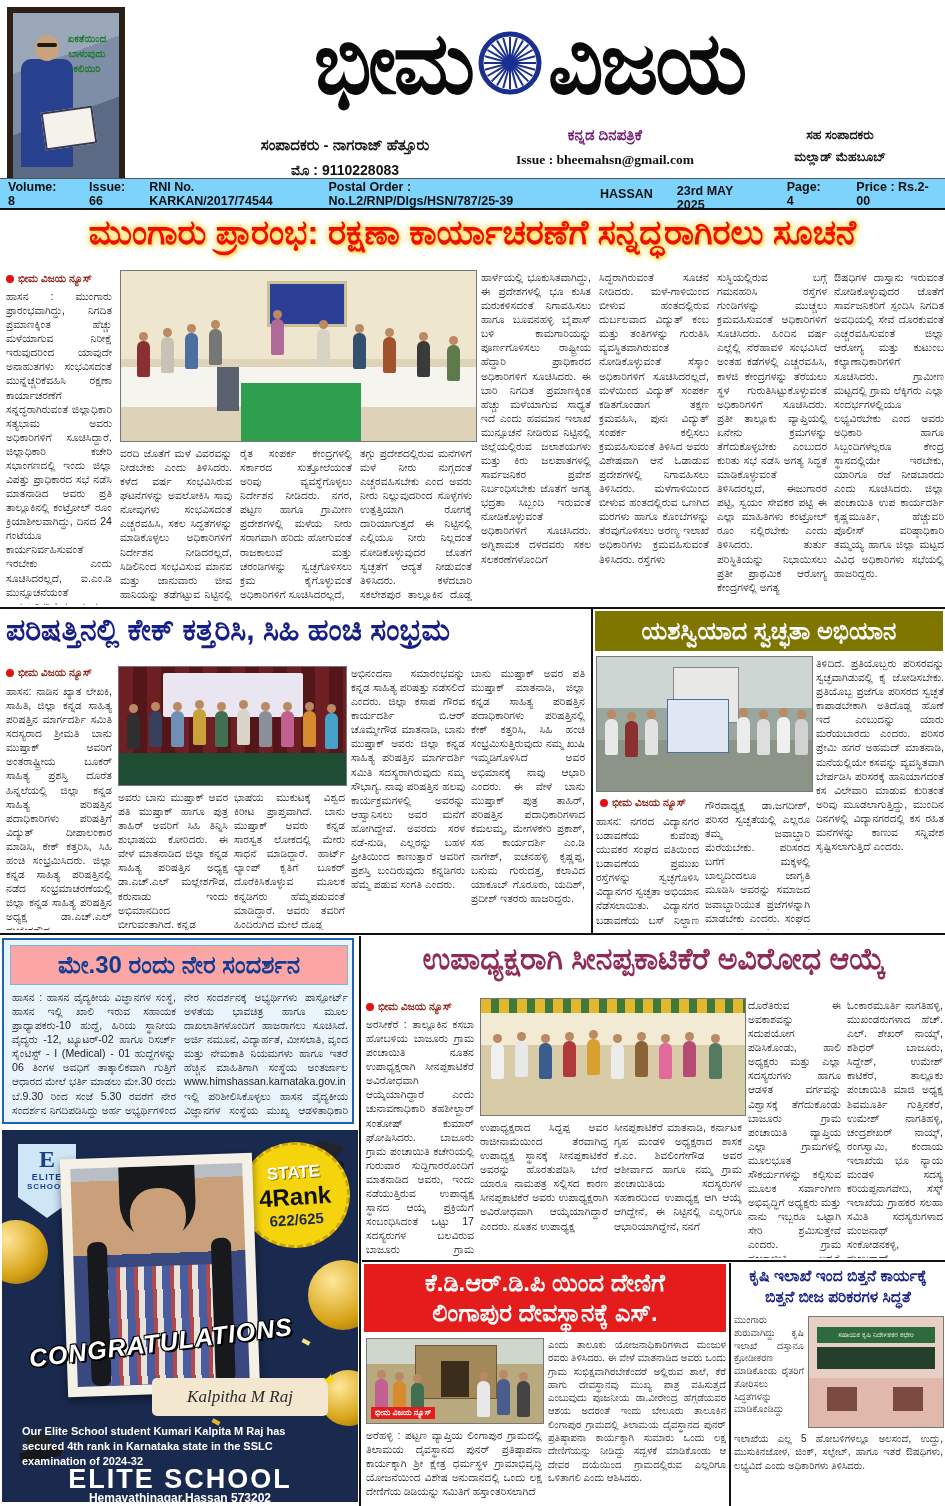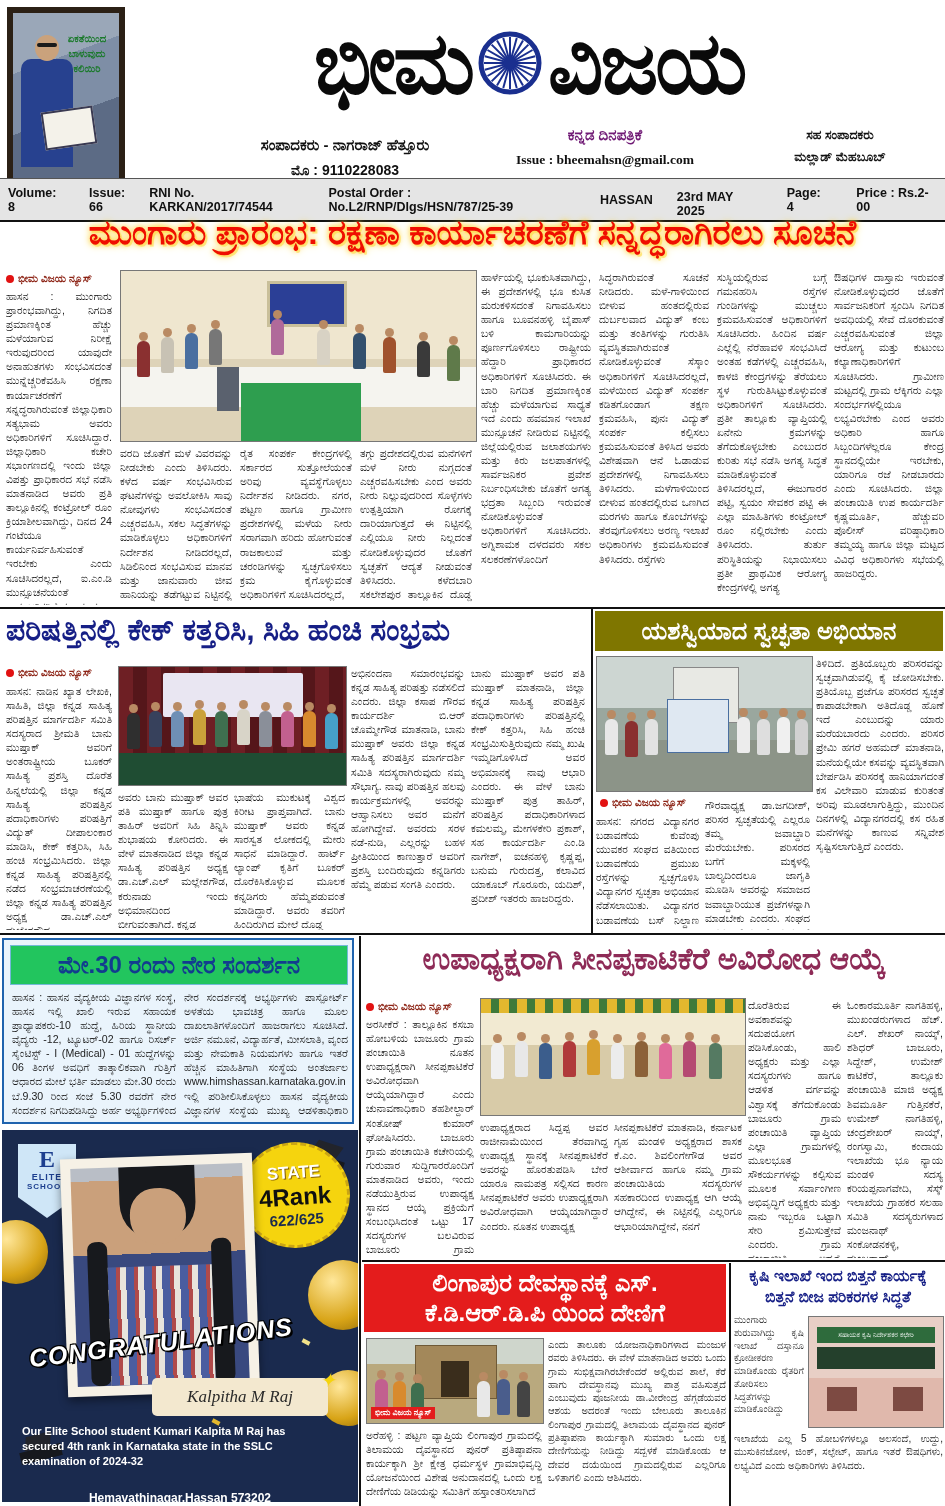--- a/index.html
+++ b/index.html
@@ -77,21 +77,21 @@
   </div>
   <div class="abs" style="left:480px;top:126px;width:250px;text-align:center;">
     <div style="font-size:15px;font-weight:bold;color:#701a75;">ಕನ್ನಡ ದಿನಪತ್ರಿಕೆ</div>
     <div style="font-size:13.5px;font-weight:bold;color:#111;margin-top:8px;font-family:'Liberation Serif',serif;">Issue : bheemahsn@gmail.com</div>
   </div>
   <div class="abs" style="left:765px;top:128px;width:150px;text-align:center;">
     <div style="font-size:12.5px;font-weight:bold;color:#111;">ಸಹ ಸಂಪಾದಕರು</div>
     <div style="font-size:12.5px;font-weight:bold;color:#111;margin-top:7px;">ಮಲ್ಲಾಡ್ ಮೆಹಬೂಬ್</div>
   </div>
 
-  <div class="abs" style="left:0;top:178px;width:945px;height:44px;background:#e5e5e5;border-top:1px solid #555;border-bottom:2px solid #111;
+  <div class="abs" style="left:0;top:178px;width:945px;height:32px;background:#7dd3fc;border-top:1px solid #555;border-bottom:2px solid #111;
        display:flex;align-items:center;gap:0;padding:0 8px;box-sizing:border-box;font-weight:bold;font-size:12.5px;color:#101010;">
     <span style="margin-right:26px;">Volume: 8</span>
     <span style="margin-right:10px;">Issue: 66</span>
     <span style="margin-right:18px;">RNI No. KARKAN/2017/74544</span>
     <span style="margin-right:18px;">Postal Order : No.L2/RNP/Dlgs/HSN/787/25-39</span>
     <span style="margin-right:24px;">HASSAN</span>
     <span style="margin-right:28px;margin-top:9px;">23rd MAY 2025</span>
     <span style="margin-right:28px;">Page: 4</span>
     <span>Price : Rs.2-00</span>
   </div>
@@ -181,21 +181,21 @@
   </div>
 
   <div class="col" style="left:596px;top:814px;width:103px;height:116px;">ಹಾಸನ: ನಗರದ ವಿದ್ಯಾನಗರ ಬಡಾವಣೆಯ ಕುವೆಂಪು ಯುವಕರ ಸಂಘದ ವತಿಯಿಂದ ಬಡಾವಣೆಯ ಪ್ರಮುಖ ರಸ್ತೆಗಳನ್ನು ಸ್ವಚ್ಛಗೊಳಿಸಿ ವಿದ್ಯಾನಗರ ಸ್ವಚ್ಛತಾ ಅಭಿಯಾನ ನೆಡೆಸಲಾಯಿತು. ವಿದ್ಯಾನಗರ ಬಡಾವಣೆಯ ಬಸ್ ನಿಲ್ದಾಣ ರಸ್ತೆ ಸ್ವಚ್ಛಗೊಳಿಸಿ ಸ್ವಚ್ಛತೆ ಬಗೆಗೆ ಸಾರ್ವಜನಿಕರಲ್ಲಿ ಅರಿವು ಮೂಡಿಸಲಾಯಿತು. ಈ ವೇಳೆ ಮಾತನಾಡಿದ ಕುವೆಂಪು ಯುವಕರ ಸಂಘದ</div>
   <div class="col" style="left:705px;top:798px;width:105px;height:132px;">ಗೌರವಾಧ್ಯಕ್ಷ ಡಾ.ಜಗದೀಶ್, ಪರಿಸರ ಸ್ವಚ್ಛತೆಯಲ್ಲಿ ಎಲ್ಲರೂ ತಮ್ಮ ಜವಾಬ್ದಾರಿ ಮೆರೆಯಬೇಕು. ಪರಿಸರದ ಬಗೆಗೆ ಮಕ್ಕಳಲ್ಲಿ ಬಾಲ್ಯದಿಂದಲೂ ಜಾಗೃತಿ ಮೂಡಿಸಿ ಅವರನ್ನು ಸಮಾಜದ ಜವಾಬ್ದಾರಿಯುತ ಪ್ರಜೆಗಳನ್ನಾಗಿ ಮಾಡಬೇಕು ಎಂದರು. ಸಂಘದ ಅಧ್ಯಕ್ಷ ಹೇಮಂತ್ ಕುಮಾರ್ ಮಾತನಾಡಿ, ಸ್ವಚ್ಛತೆಯನ್ನು ಕಾಪಾಡಿಕೊಂಡರೆ ರೋಗ ರುಜಿನಗಳಿಂದ ದೂರ ಇರುವುದು ಎಂಬುದು ಎಲ್ಲರಿಗೂ</div>
   <div class="col" style="left:816px;top:656px;width:128px;height:274px;">ತಿಳಿದಿದೆ. ಪ್ರತಿಯೊಬ್ಬರು ಪರಿಸರವನ್ನು ಸ್ವಚ್ಛವಾಗಿಡುವಲ್ಲಿ ಕೈ ಜೋಡಿಸಬೇಕು. ಪ್ರತಿಯೊಬ್ಬ ಪ್ರಜೆಗೂ ಪರಿಸರದ ಸ್ವಚ್ಛತೆ ಕಾಪಾಡಬೇಕಾಗಿ ಅತಿದೊಡ್ಡ ಹೊಣೆ ಇದೆ ಎಂಬುದನ್ನು ಯಾರು ಮರೆಯಬಾರದು ಎಂದರು. ಪರಿಸರ ಪ್ರೇಮಿ ಹಗರೆ ಅಹಮದ್ ಮಾತನಾಡಿ, ಮನೆಯಲ್ಲಿಯೇ ಕಸವನ್ನು ವ್ಯವಸ್ಥಿತವಾಗಿ ಬೇರ್ಪಡಿಸಿ ಪರಿಸರಕ್ಕೆ ಹಾನಿಯಾಗದಂತೆ ಕಸ ವಿಲೇವಾರಿ ಮಾಡುವ ಕುರಿತಂತೆ ಅರಿವು ಮೂಡಲಾಗುತ್ತಿದ್ದು, ಮುಂದಿನ ದಿನಗಳಲ್ಲಿ ವಿದ್ಯಾನಗರದಲ್ಲಿ ಕಸ ರಹಿತ ಮನೆಗಳನ್ನು ಕಾಣುವ ಸನ್ನಿವೇಶ ಸೃಷ್ಟಿಸಲಾಗುತ್ತಿದೆ ಎಂದರು.</div>
 
   <div class="rule-h" style="left:0;top:933px;width:945px;"></div>
   <div class="rule-v" style="left:359px;top:936px;height:570px;"></div>
 
   <div class="abs" style="left:2px;top:938px;width:352px;height:186px;background:#eaf4fc;border:2px solid #1f63ae;box-sizing:border-box;">
-    <div class="abs" style="left:6px;top:5px;width:336px;height:38px;background:#22c55e;border:1px solid #74b9d8;color:#123c8f;
+    <div class="abs" style="left:6px;top:5px;width:336px;height:38px;background:#fca5a5;border:1px solid #74b9d8;color:#123c8f;
          font-weight:900;font-size:24px;display:flex;align-items:center;justify-content:center;white-space:nowrap;overflow:hidden;">ಮೇ.30 ರಂದು ನೇರ ಸಂದರ್ಶನ</div>
     <div class="col" style="left:8px;top:50px;width:164px;height:128px;">ಹಾಸನ : ಹಾಸನ ವೈದ್ಯಕೀಯ ವಿಜ್ಞಾನಗಳ ಸಂಸ್ಥೆ, ಹಾಸನ ಇಲ್ಲಿ ಖಾಲಿ ಇರುವ ಸಹಾಯಕ ಪ್ರಾಧ್ಯಾಪಕರು-10 ಹುದ್ದೆ, ಹಿರಿಯ ಸ್ಥಾನೀಯ ವೈದ್ಯರು -12, ಟ್ಯೂಟರ್-02 ಹಾಗೂ ರಿಸರ್ಚ್ ಸೈಂಟಿಸ್ಟ್ - I (Medical) - 01 ಹುದ್ದೆಗಳನ್ನು 06 ತಿಂಗಳ ಅವಧಿಗೆ ತಾತ್ಕಾಲಿಕವಾಗಿ ಗುತ್ತಿಗೆ ಆಧಾರದ ಮೇಲೆ ಭರ್ತಿ ಮಾಡಲು ಮೇ.30 ರಂದು ಬೆ.9.30 ರಿಂದ ಸಂಜೆ 5.30 ರವರೆಗೆ ನೇರ ಸಂದರ್ಶನ ನಿಗದಿಪಡಿಸಿದ್ದು ಅರ್ಹ ಅಭ್ಯರ್ಥಿಗಳಿಂದ ಅರ್ಜಿ ಅಹ್ವಾನಿಸಲಾಗಿದೆ.</div>
     <div class="col" style="left:180px;top:50px;width:164px;height:128px;">ನೇರ ಸಂದರ್ಶನಕ್ಕೆ ಅಭ್ಯರ್ಥಿಗಳು ಪಾಸ್ಪೋರ್ಟ್ ಅಳತೆಯ ಭಾವಚಿತ್ರ ಹಾಗೂ ಮೂಲ ದಾಖಲಾತಿಗಳೊಂದಿಗೆ ಹಾಜರಾಗಲು ಸೂಚಿಸಿದೆ. ಅರ್ಜಿ ನಮೂನೆ, ವಿದ್ಯಾರ್ಹತೆ, ಮೀಸಲಾತಿ, ವೃಂದ ಮತ್ತು ನೇಮಕಾತಿ ನಿಯಮಗಳು ಹಾಗೂ ಇತರೆ ಹೆಚ್ಚಿನ ಮಾಹಿತಿಗಾಗಿ ಸಂಸ್ಥೆಯ ಅಂತರ್ಜಾಲ www.himshassan.karnataka.gov.in ಇಲ್ಲಿ ಪರಿಶೀಲಿಸಿಕೊಳ್ಳಲು ಹಾಸನ ವೈದ್ಯಕೀಯ ವಿಜ್ಞಾನಗಳ ಸಂಸ್ಥೆಯ ಮುಖ್ಯ ಆಡಳಿತಾಧಿಕಾರಿ ತಿಳಿಸಿದ್ದಾರೆ.</div>
   </div>
 
   <div class="abs" style="left:366px;top:942px;width:576px;height:52px;color:#8e2b57;font-weight:900;font-size:30px;
        white-space:nowrap;overflow:hidden;text-align:center;">ಉಪಾಧ್ಯಕ್ಷರಾಗಿ ಸೀನಪ್ಪಕಾಟಿಕೆರೆ ಅವಿರೋಧ ಆಯ್ಕೆ</div>
 
   <div class="byline" style="left:366px;top:1000px;">
     <span class="dot"></span>
@@ -267,28 +267,29 @@
 
     <div class="abs" style="left:150px;top:248px;width:176px;height:38px;background:#f3e8cf;border-radius:5px;
          display:flex;align-items:center;justify-content:center;font-family:'Liberation Serif',serif;font-style:italic;
          font-size:17px;color:#2a2a2a;">
       <span>Kalpitha M Raj</span>
       <span style="position:absolute;right:-8px;top:-10px;color:#f5d40e;font-size:20px;">✦</span>
     </div>
 
     <div class="abs adword" style="left:20px;top:294px;width:300px;font-size:11px;font-weight:bold;line-height:1.35;">Our Elite School student Kumari Kalpita M Raj has secured 4th rank in Karnataka state in the SSLC examination of 2024-32</div>
 
+    <div class="abs adword" style="left:0;top:334px;width:356px;text-align:center;font-size:27px;font-weight:900;letter-spacing:2px;">ELITE SCHOOL</div>
     <div class="abs adword" style="left:0;top:361px;width:356px;text-align:center;font-size:12px;font-weight:bold;">Hemavathinagar,Hassan 573202</div>
 
   </div>
 
   <div class="abs" style="left:364px;top:1264px;width:362px;height:68px;background:#e41c1c;color:#fff;font-weight:900;font-size:24px;
        display:flex;flex-direction:column;align-items:center;justify-content:center;line-height:1.25;">
+    <div>ಕೆ.ಡಿ.ಆರ್.ಡಿ.ಪಿ ಯಿಂದ ದೇಣಿಗೆ</div>
     <div>ಲಿಂಗಾಪುರ ದೇವಸ್ಥಾನಕ್ಕೆ ಎಸ್.</div>
-    <div>ಕೆ.ಡಿ.ಆರ್.ಡಿ.ಪಿ ಯಿಂದ ದೇಣಿಗೆ</div>
   </div>
 
   <div class="photo" style="left:366px;top:1338px;width:176px;height:84px;background:linear-gradient(#cfd6cc 0 30%,#b9a97e 30% 100%);">
     <div class="abs" style="left:48px;top:6px;width:80px;height:52px;background:#a3885a;border:1px solid #6e5a38;"></div>
     <div class="abs" style="left:74px;top:22px;width:28px;height:36px;background:#3a2d1c;"></div>
     <div class="person" style="left:8px;top:40px;background:#c2608f;"></div>
     <div class="person" style="left:26px;top:42px;background:#d88a2e;"></div>
     <div class="person" style="left:44px;top:44px;background:#3f6f4f;"></div>
     <div class="person" style="left:110px;top:42px;background:#e8e8e8;"></div>
     <div class="person" style="left:130px;top:40px;background:#4a5d8c;"></div>

